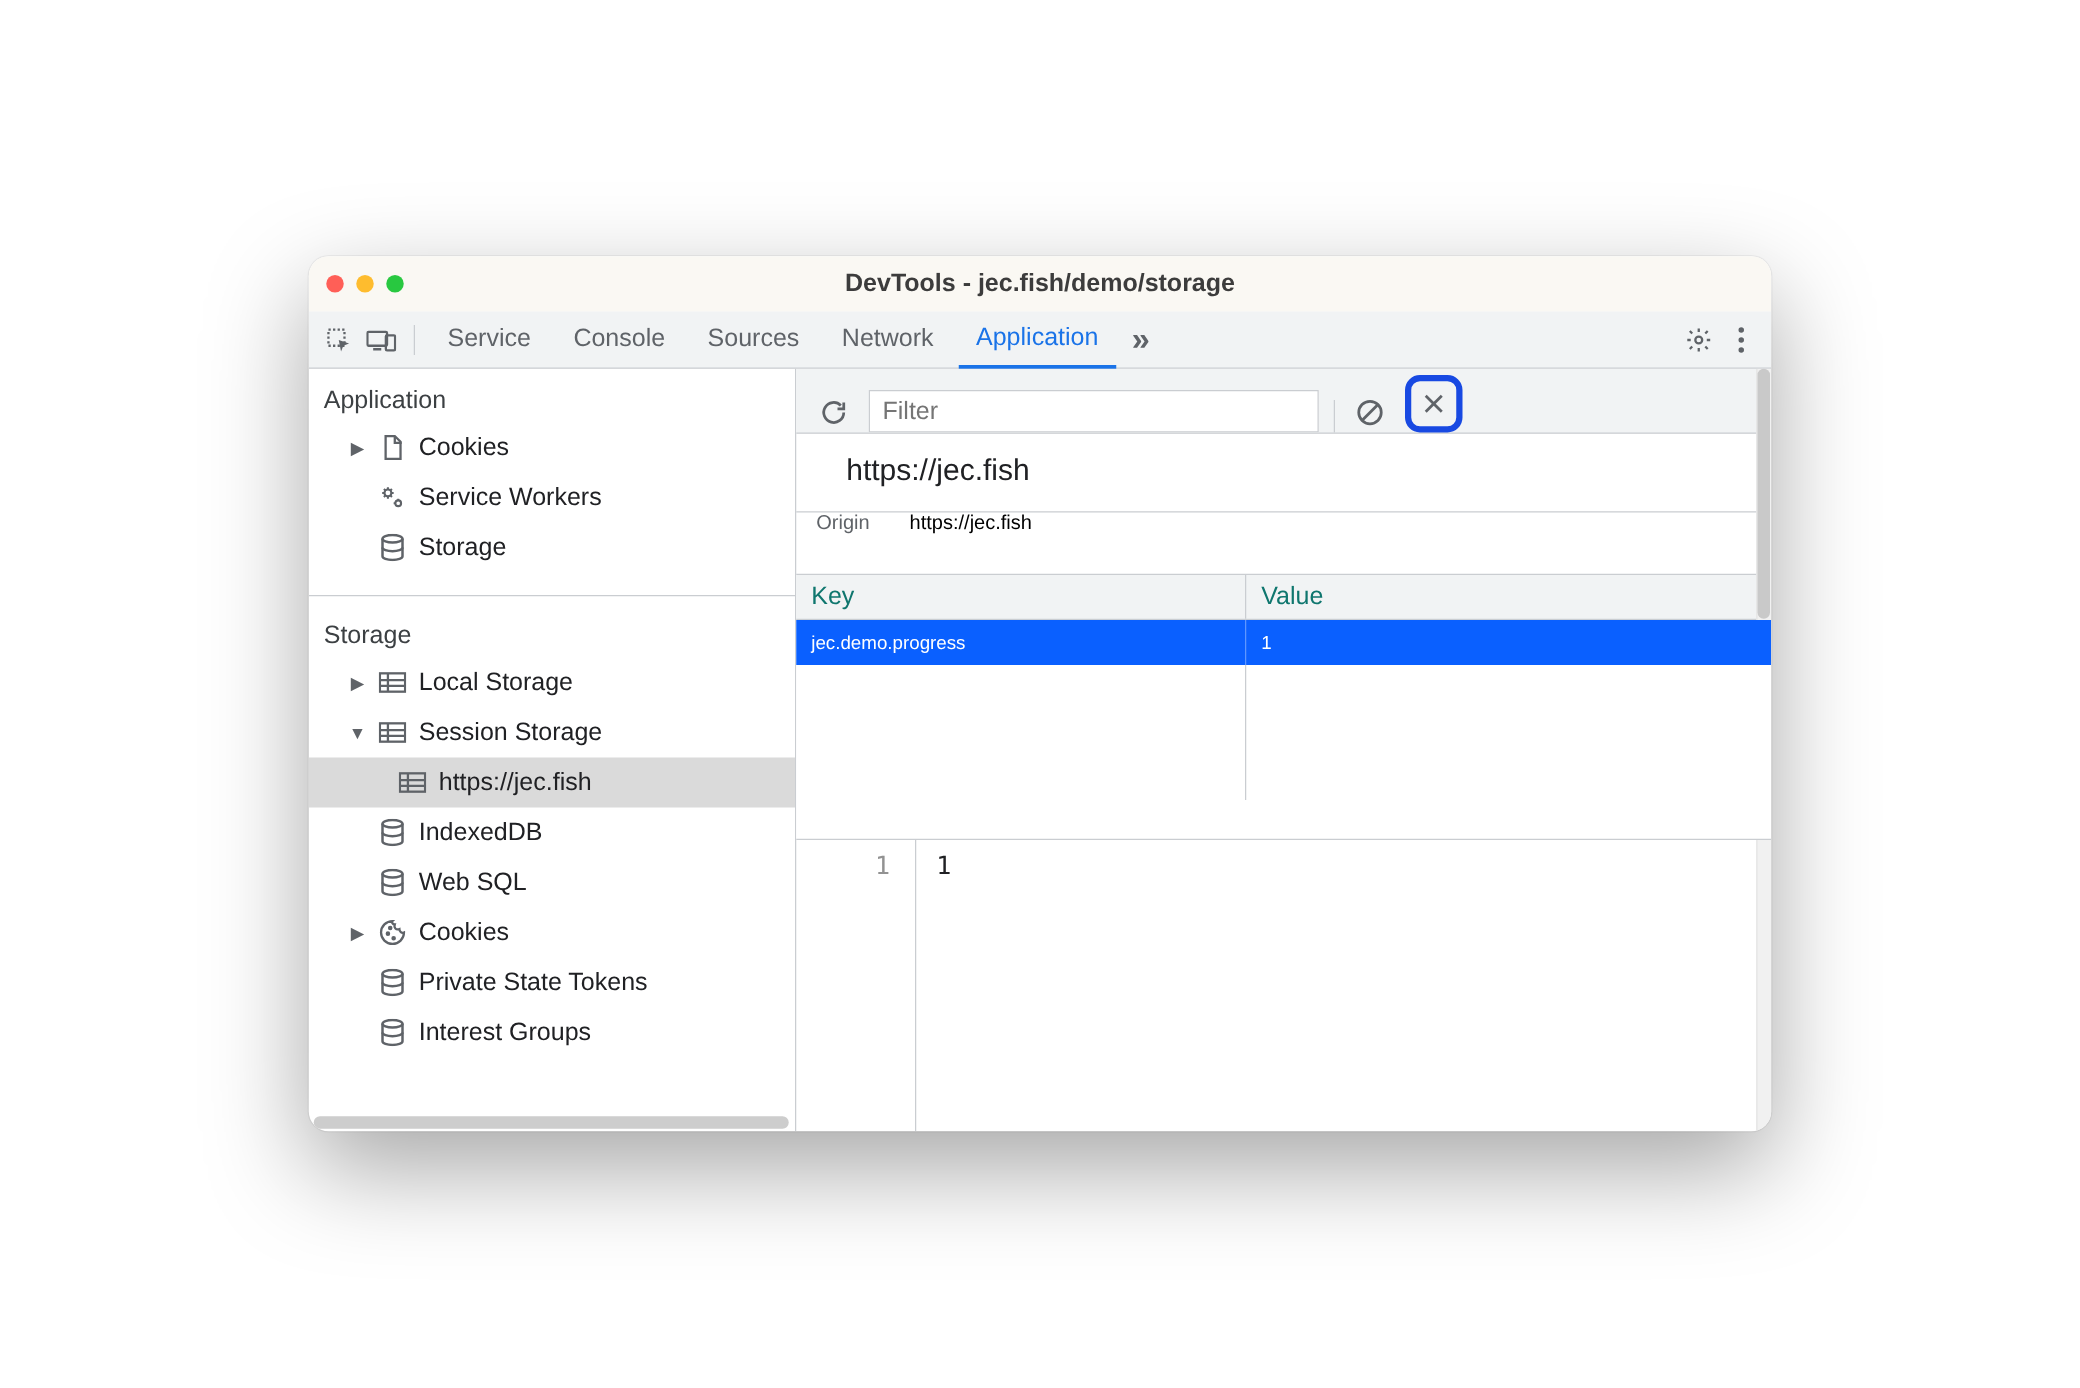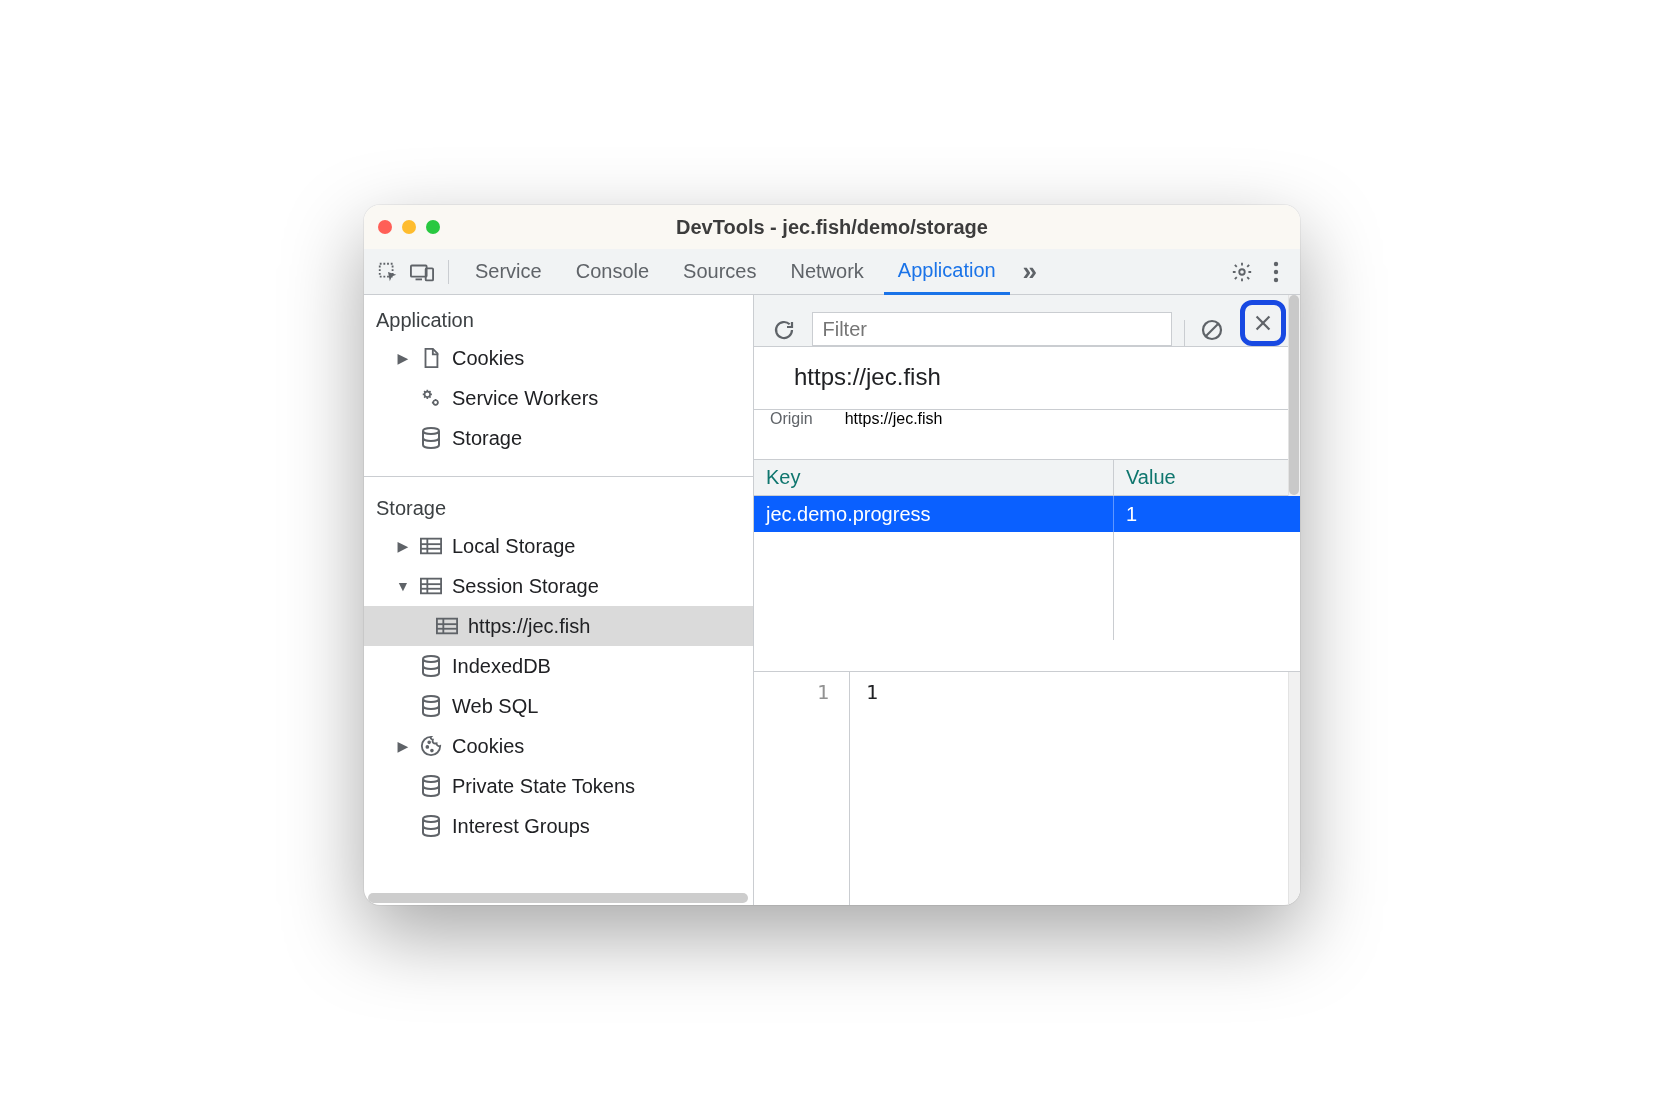--- a/index.html
+++ b/index.html
@@ -19,21 +19,21 @@
     margin: 0;
     font-family: Helvetica, Arial, sans-serif;
     background: #fff;
     width: 1664px;
     height: 1110px;
     display: flex;
     align-items: center;
     justify-content: center;
   }
   .window {
-    width: 936px;
+    width: 1170px;
     height: 700px;
     border-radius: 16px;
     background: #fff;
     box-shadow: 0 30px 80px rgba(0,0,0,0.35), 0 0 0 1px rgba(0,0,0,0.05);
     overflow: hidden;
     display: flex;
     flex-direction: column;
   }
   
   .titlebar {
@@ -159,21 +159,21 @@
     border-bottom: 1px solid var(--border);
     font-size: 20px; color: #0f766e;
   }
   .kv-head .col, .kv-row .col {
     display:flex; align-items:center; padding: 0 12px;
   }
   .col.key { flex: 0 0 360px; border-right:1px solid var(--border); }
   .col.val { flex: 1; }
   .kv-body { height: 176px; border-bottom:1px solid var(--border); position:relative; background:#fff;}
   .kv-row {
-    display:flex; height: 36px; font-size: 20px; color: #fff;
+    display:flex; height: 36px; font-size: 15px; color: #fff;
     background: var(--highlight-blue);
   }
   .kv-row .col.key { border-right:1px solid rgba(255,255,255,0.35); }
   .kv-stripes {
     position:absolute; top:36px; left:0; right:0; bottom:0;
   }
   .stripe { height: 36px; display:flex; }
   .stripe .col.key { border-right:1px solid var(--border); }
   .preview {
     flex:1; display:flex; font-size: 20px; color:#202124;

